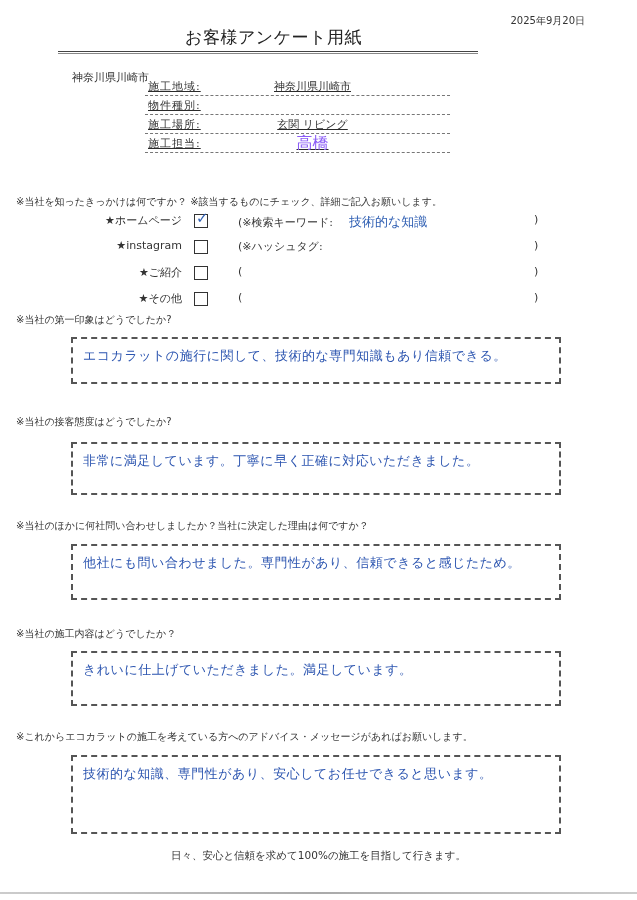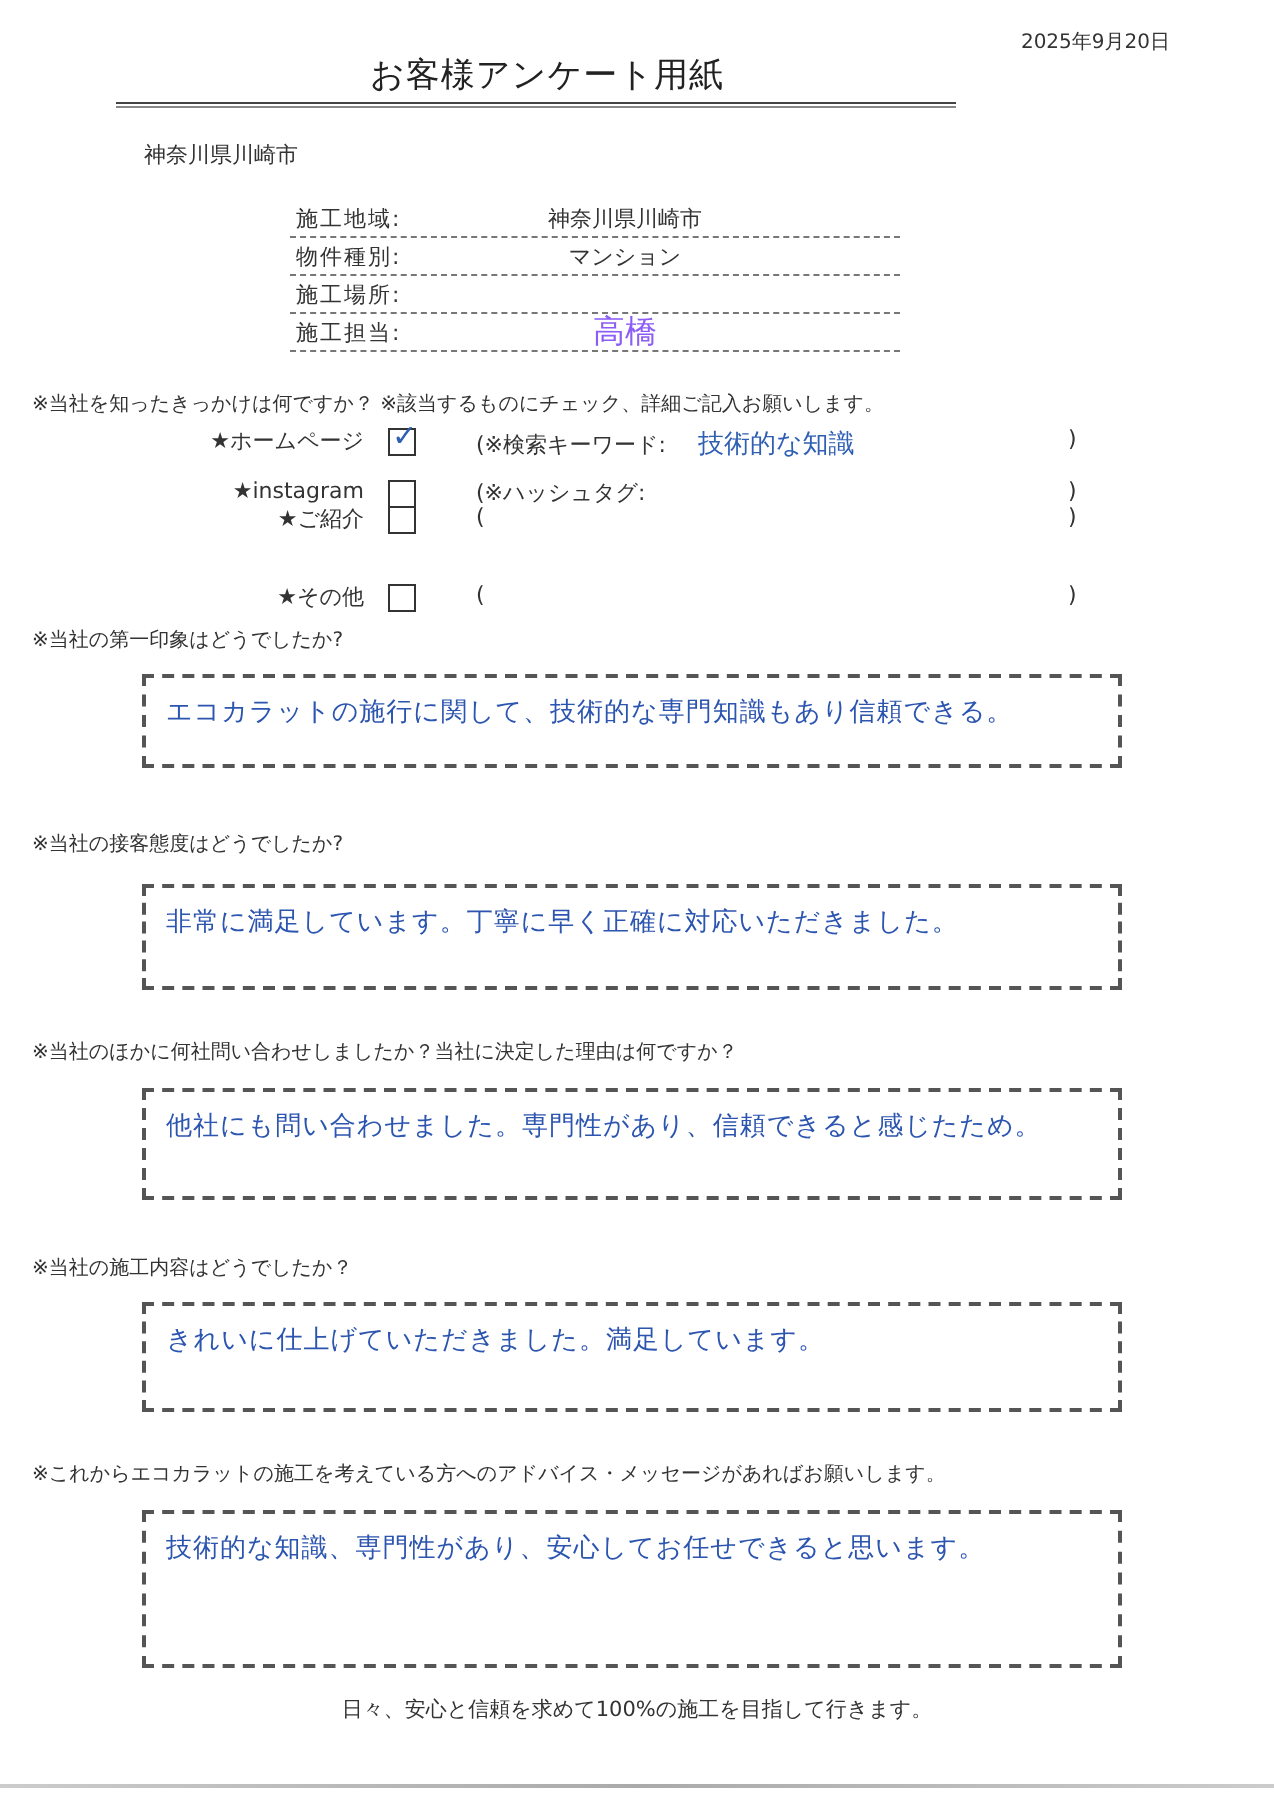--- a/index.html
+++ b/index.html
@@ -5,21 +5,21 @@
   * { box-sizing: border-box; margin: 0; padding: 0; }
   html, body { width: 637px; height: 900px; background: #ffffff; overflow: hidden; }
   body { position: relative; font-family: "DejaVu Sans", "Liberation Sans", sans-serif; color: #2a2a2a; }
 
   .date { position: absolute; top: 14px; right: 52px; font-size: 10px; color: #333; }
   .title { position: absolute; top: 26px; left: 0; width: 547px; text-align: center; font-size: 17px; color: #222; letter-spacing: 0.5px; }
   .title-rule { position: absolute; top: 51px; left: 58px; width: 390px; height: 3px; border-top: 1px solid #444; border-bottom: 1px solid #888; }
 
   .section-label { position: absolute; left: 72px; font-size: 11px; color: #333; }
 
-  .info-table { position: absolute; top: 100px; left: 145px; width: 305px; }
+  .info-table { position: absolute; top: 77px; left: 145px; width: 305px; text-decoration: underline; }
   .info-row { display: flex; height: 19px; align-items: center; border-bottom: 1px dashed #777; font-size: 11px; }
   .info-key { width: 90px; padding-left: 3px; letter-spacing: 1px; color: #333; }
   .info-val { flex: 1; text-align: center; padding-right: 60px; color: #333; }
   .info-val.hand { font-family: "DejaVu Serif", serif; color: #8b5cf6; font-size: 16px; }
 
   .q { position: absolute; left: 16px; font-size: 10px; color: #333; }
 
   .src-row { position: absolute; left: 0; width: 637px; height: 18px; font-size: 11px; color: #333; }
   .src-label { position: absolute; right: 455px; text-align: right; white-space: nowrap; }
   .checkbox { position: absolute; left: 194px; top: 1px; width: 14px; height: 14px; border: 1.5px solid #333; background: #fff; }
@@ -43,24 +43,24 @@
 
 <div class="section-label" style="top:70px;">神奈川県川崎市</div>
 
 <div class="info-table">
   <div class="info-row">
     <span class="info-key">施工地域:</span>
     <span class="info-val">神奈川県川崎市</span>
   </div>
   <div class="info-row">
     <span class="info-key">物件種別:</span>
-    <span class="info-val">マンション</span>
   </div>
   <div class="info-row">
     <span class="info-key">施工場所:</span>
+    <span class="info-val">玄関  リビング</span>
   </div>
   <div class="info-row">
     <span class="info-key">施工担当:</span>
     <span class="info-val hand">高橋</span>
   </div>
 </div>
 
 <div class="q" style="top:195px;">※当社を知ったきっかけは何ですか？  ※該当するものにチェック、詳細ご記入お願いします。</div>
 
 <div class="src-row" style="top:213px;">
@@ -75,21 +75,21 @@
 
 <div class="src-row" style="top:239px;">
   <span class="src-label">★instagram</span>
   <span class="checkbox"></span>
   <span class="src-detail">
     <span>(※ハッシュタグ:</span>
   </span>
   <span class="src-close">)</span>
 </div>
 
-<div class="src-row" style="top:252px;">
+<div class="src-row" style="top:265px;">
   <span class="src-label">★ご紹介</span>
   <span class="checkbox"></span>
   <span class="src-detail">
     <span>(</span>
   </span>
   <span class="src-close">)</span>
 </div>
 
 <div class="src-row" style="top:291px;">
   <span class="src-label">★その他</span>

